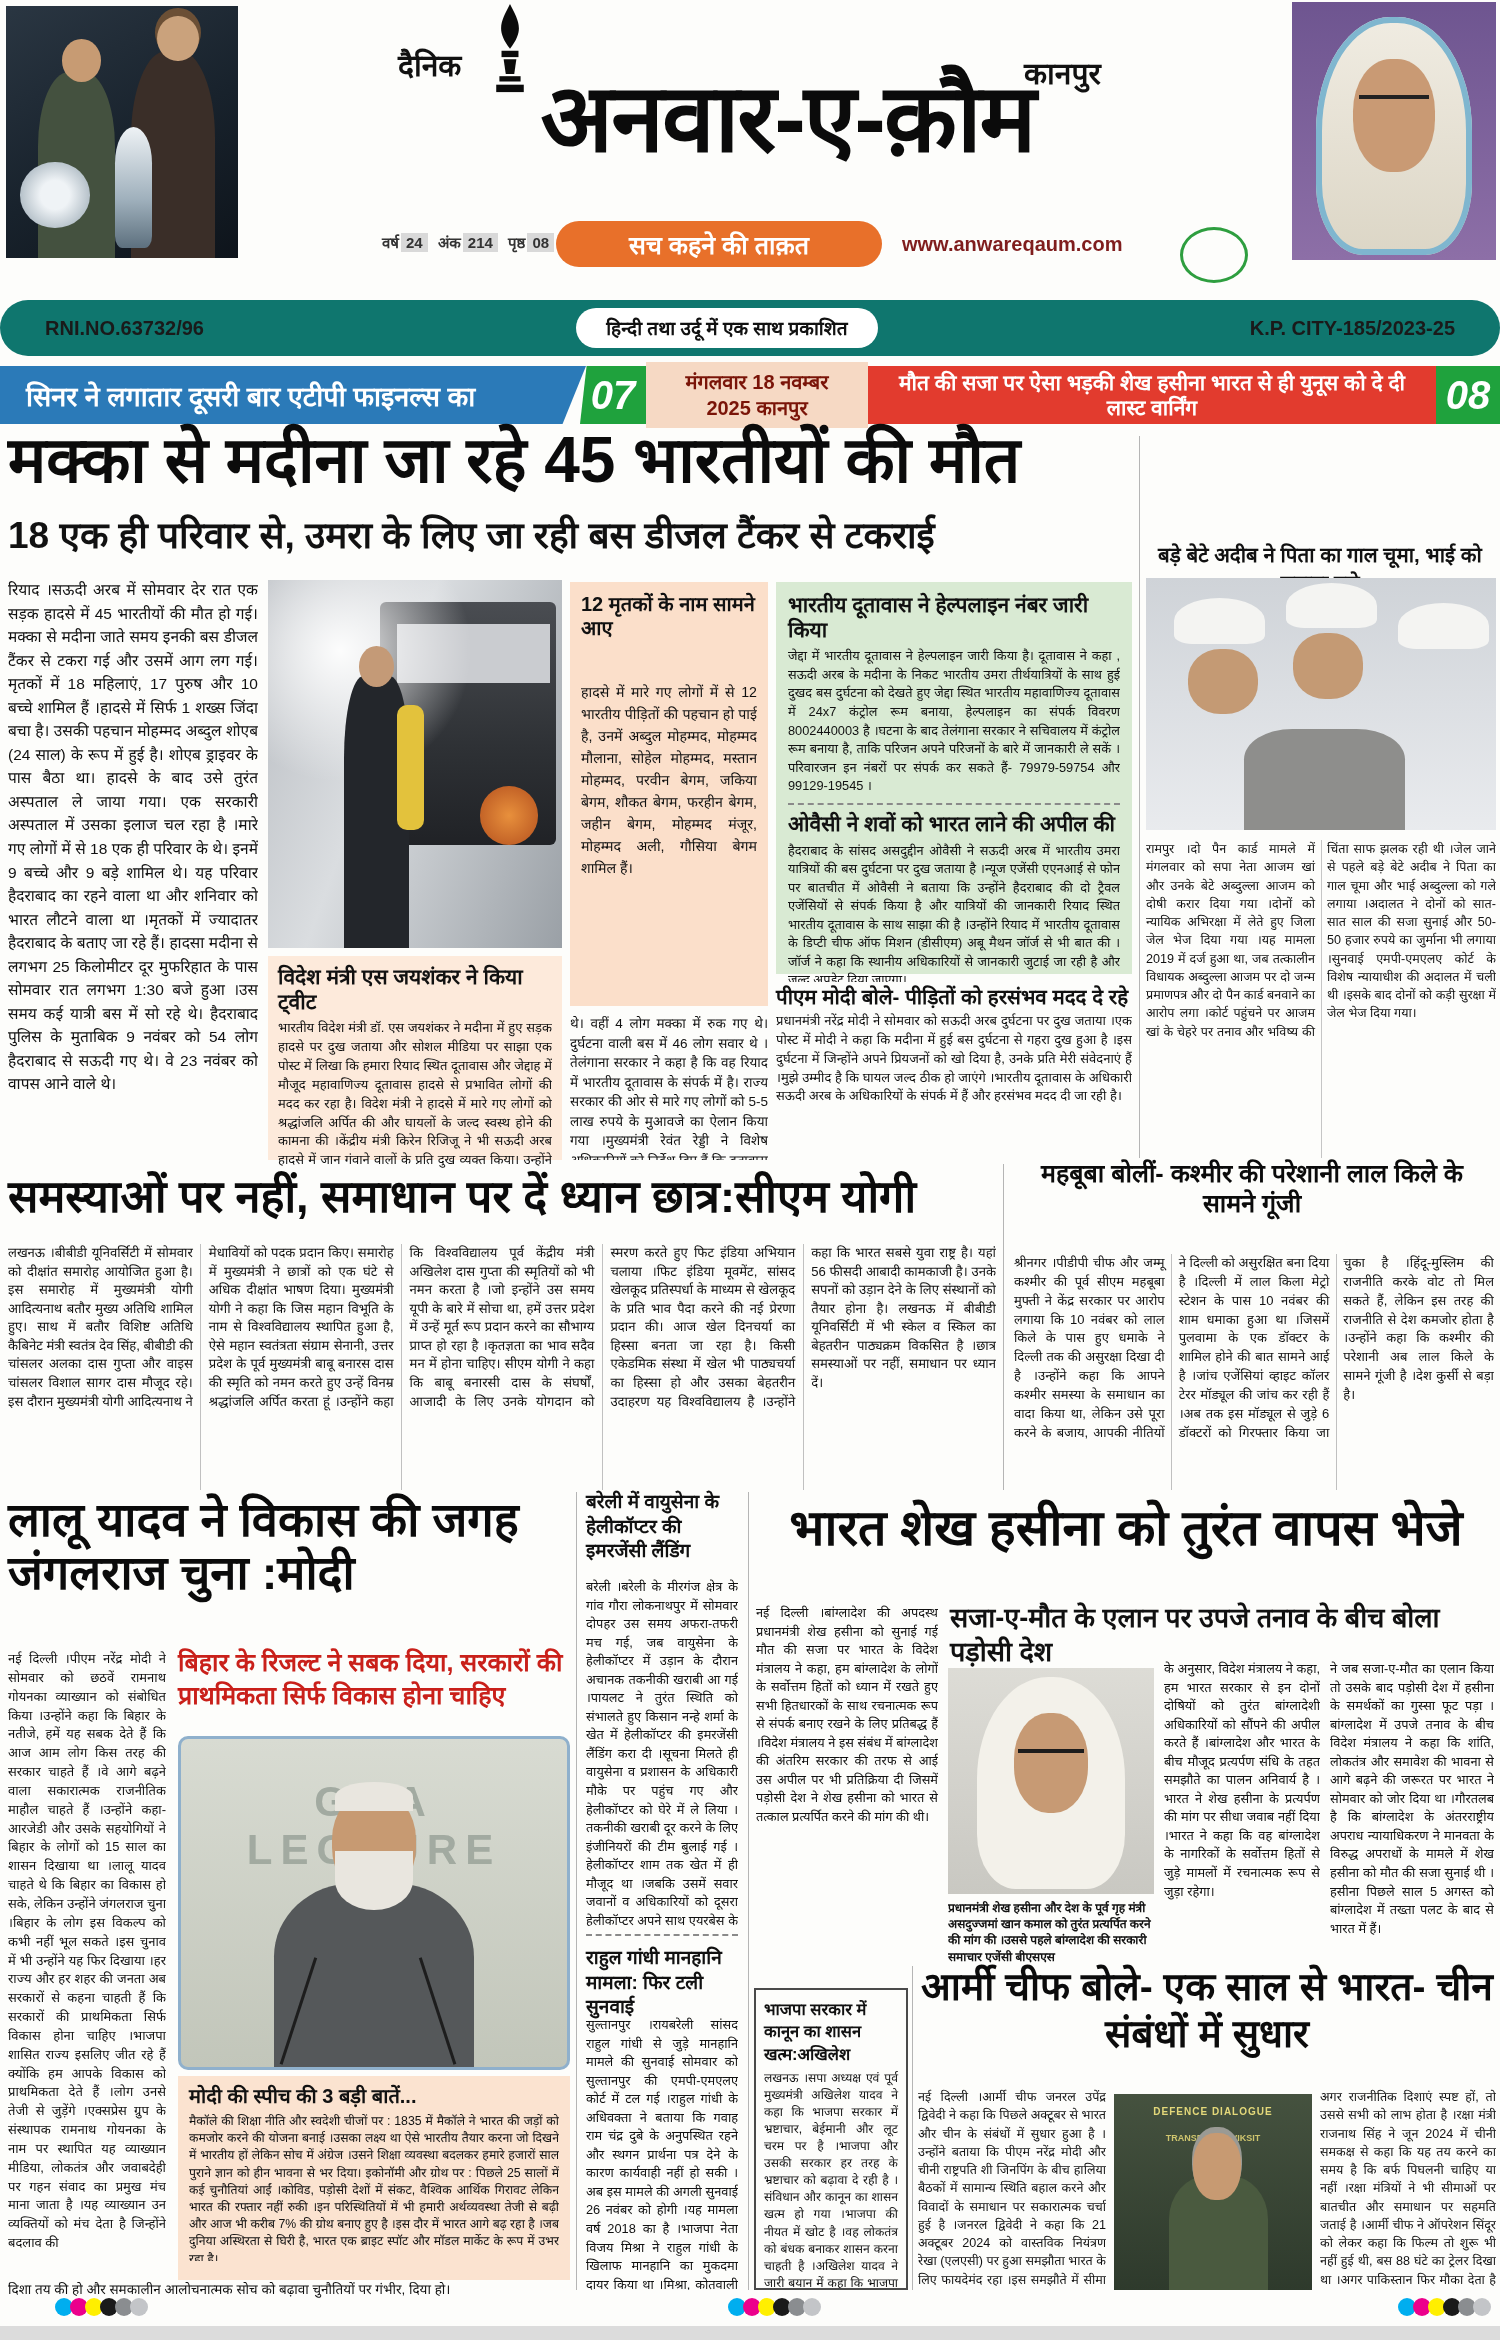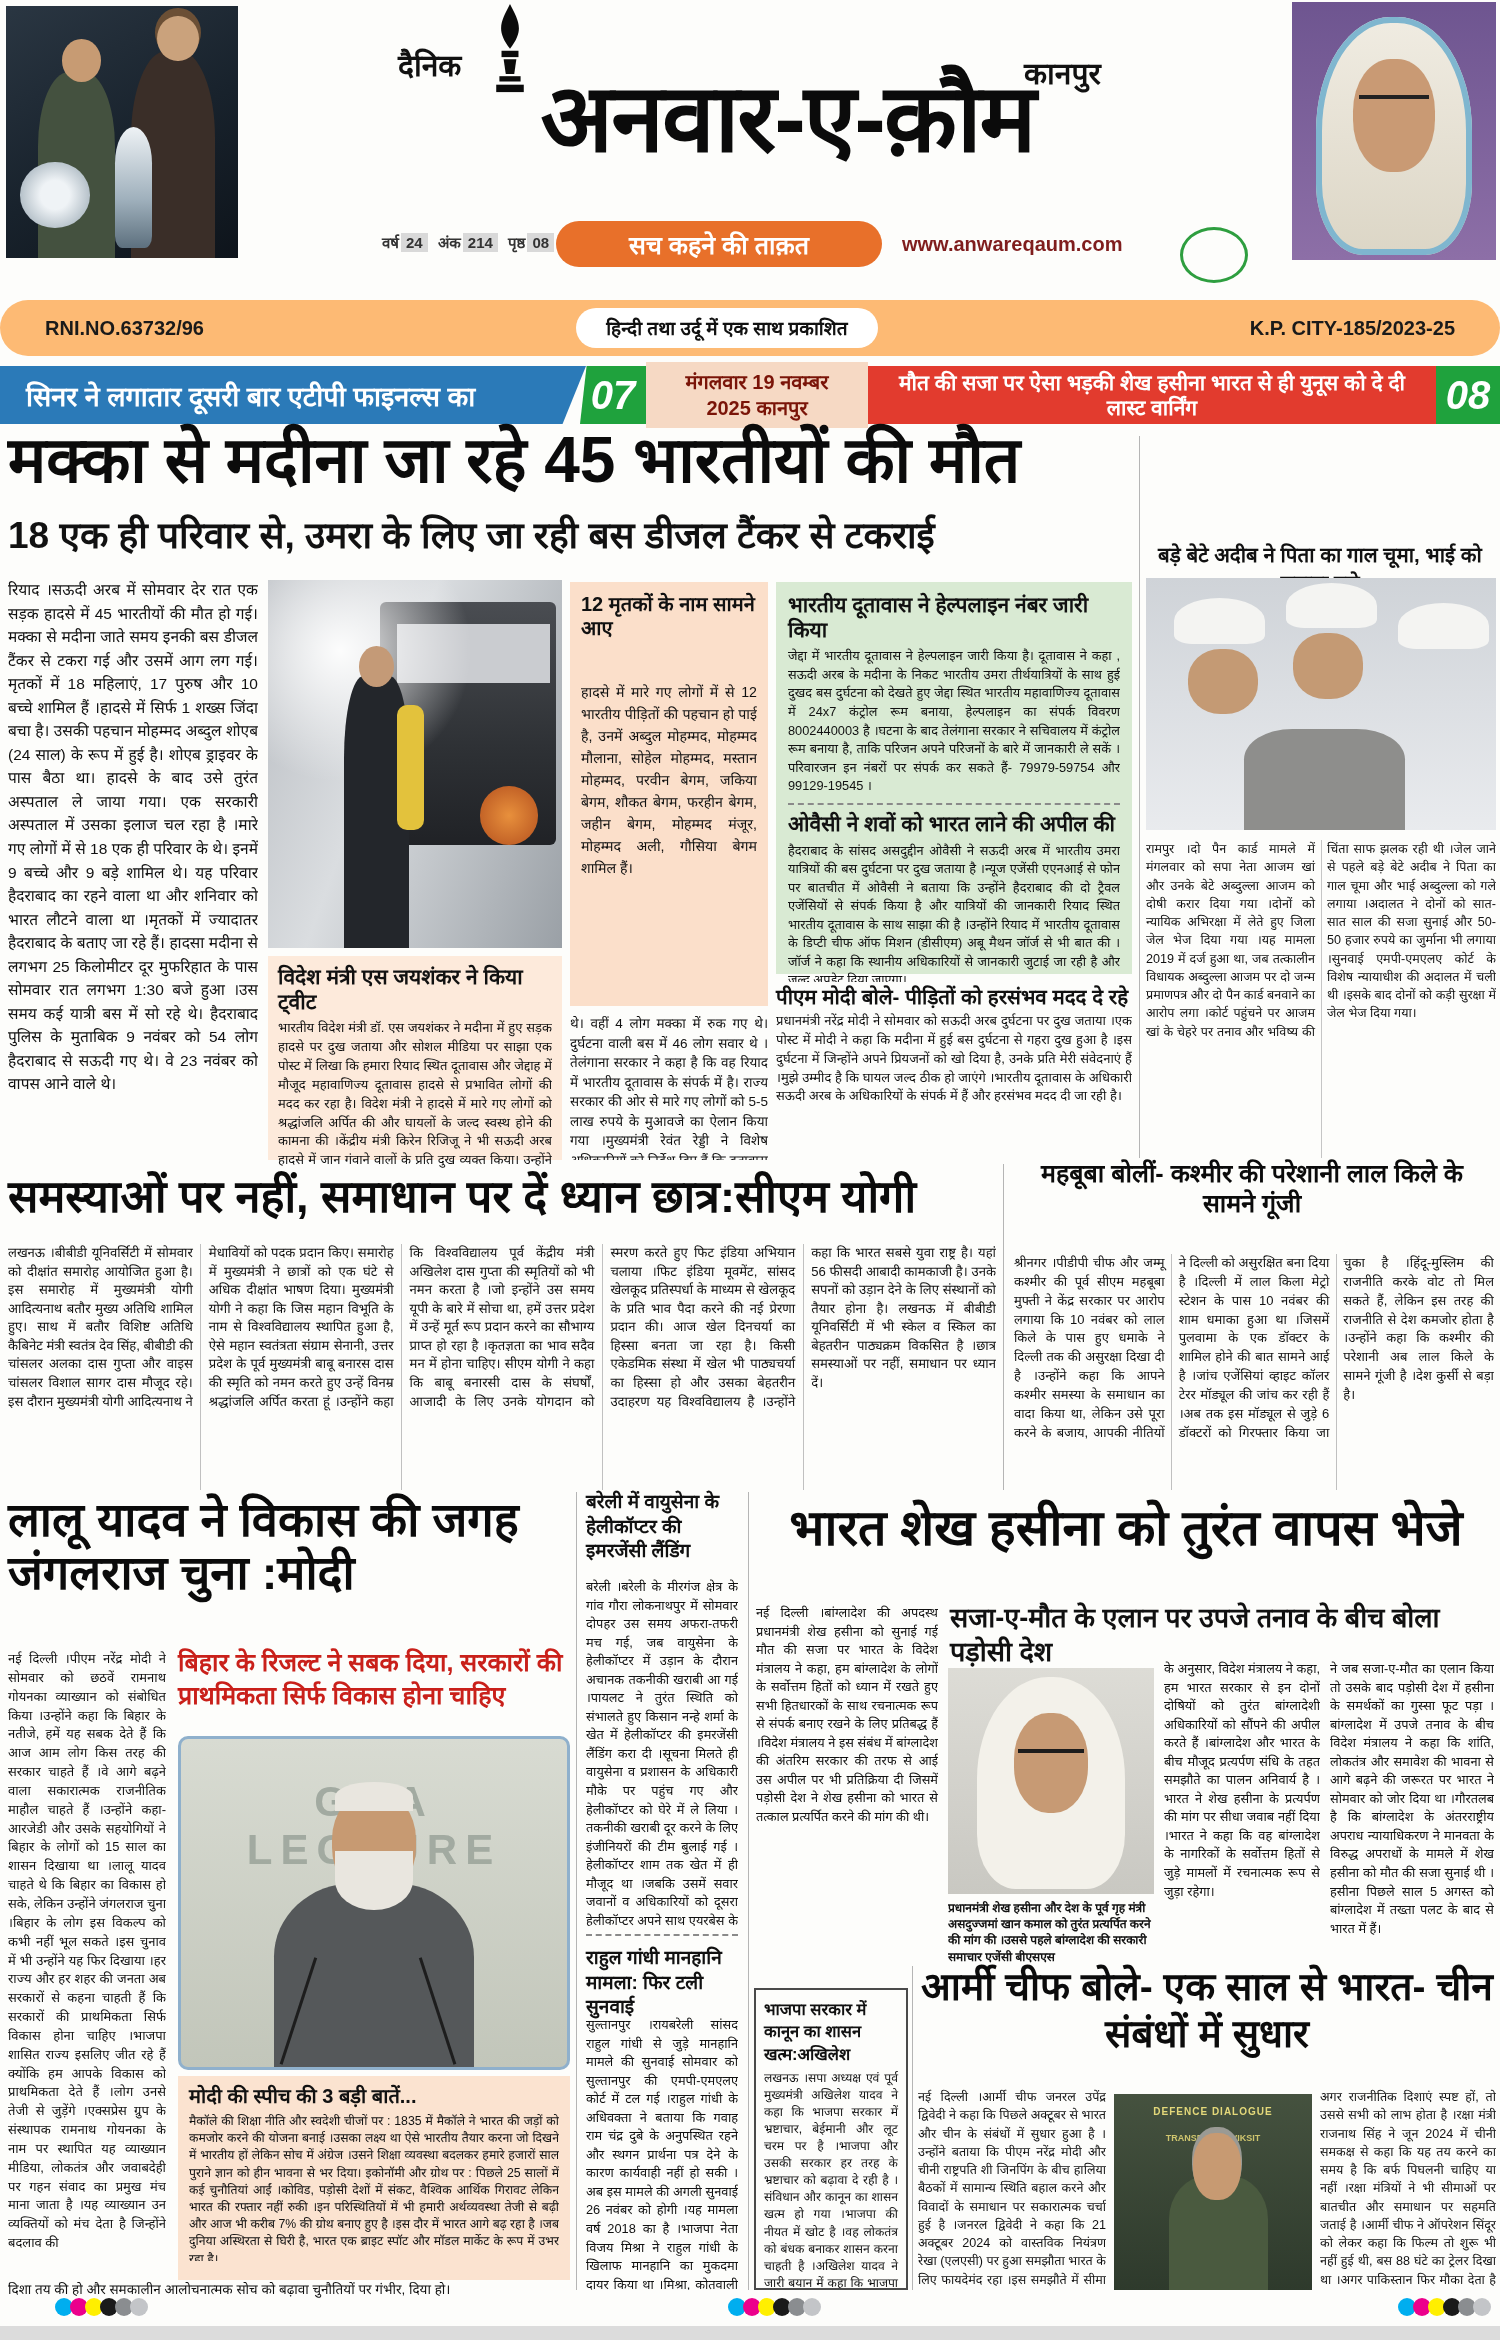--- a/index.html
+++ b/index.html
@@ -27,21 +27,21 @@
   #mast-title{left:295px;top:66px;width:985px;text-align:center;font-size:95px;font-weight:900;letter-spacing:-2px;line-height:1.1;white-space:nowrap;}
   #city{left:1024px;top:52px;font-size:30px;font-weight:700;}
   #mlogo{left:487px;top:2px;}
   #edition{left:382px;top:232px;font-size:15px;font-weight:700;color:#333;}
   .ed-num{background:#d9d9d9;padding:1px 5px;margin:0 6px 0 2px;}
   #tagline{left:556px;top:221px;width:326px;height:46px;background:#e8702a;border-radius:26px;color:#fff;
            font-size:25px;font-weight:900;display:flex;align-items:center;justify-content:center;}
   #website{left:902px;top:233px;font-size:20px;font-weight:900;color:#7f1d1d;}
   #stamp{left:1180px;top:227px;width:62px;height:50px;border:3px solid #2e9e3f;border-radius:50%;}
   
-  #strip{left:0;top:300px;width:1500px;height:56px;background:#fdba74;border-radius:28px;
+  #strip{left:0;top:300px;width:1500px;height:56px;background:#0f766e;border-radius:28px;
          display:flex;align-items:center;justify-content:space-between;padding:0 45px;box-sizing:border-box;}
   #strip .t{font-size:20px;font-weight:800;color:#1a1a1a;}
   #pub-pill{background:#fff;border-radius:20px;padding:7px 30px;font-size:19px;font-weight:800;}
   
   #rib-blue{left:0;top:366px;width:586px;height:58px;background:#2b7ab8;color:#fff;font-size:27px;font-weight:900;
             display:flex;align-items:center;padding-left:26px;box-sizing:border-box;clip-path:polygon(0 0,100% 0,96% 100%,0 100%);}
   .pgnum{background:#1fa23d;color:#fff;font-size:40px;font-weight:900;font-style:italic;
          display:flex;align-items:center;justify-content:center;}
   #pg07{left:580px;top:366px;width:66px;height:58px;clip-path:polygon(10% 0,100% 0,100% 100%,0 100%);}
   #pg08{left:1436px;top:366px;width:64px;height:58px;}
@@ -183,21 +183,21 @@
 
   <div id="strip" class="abs">
     <span class="t">RNI.NO.63732/96</span>
     <span id="pub-pill">हिन्दी तथा उर्दू में एक साथ प्रकाशित</span>
     <span class="t">K.P. CITY-185/2023-25</span>
   </div>
 
   <div id="rib-blue" class="abs">सिनर ने लगातार दूसरी बार एटीपी फाइनल्स का</div>
   <div id="pg07" class="abs pgnum">07</div>
   <div id="datebox" class="abs">
-    <span>मंगलवार 19 नवम्बर</span>
+    <span>मंगलवार 18 नवम्बर</span>
     <span>2025 कानपुर</span>
   </div>
   <div id="rib-red" class="abs">मौत की सजा पर ऐसा भड़की शेख हसीना भारत से ही युनूस को दे दी लास्ट वार्निंग</div>
   <div id="pg08" class="abs pgnum">08</div>
 
   <div id="lead-hl" class="abs hd">मक्का से मदीना जा रहे 45 भारतीयों की मौत</div>
   <div id="lead-sub" class="abs">18 एक ही परिवार से, उमरा के लिए जा रही बस डीजल टैंकर से टकराई</div>
   <div id="colA" class="abs just">रियाद ।सऊदी अरब में सोमवार देर रात एक सड़क हादसे में 45 भारतीयों की मौत हो गई। मक्का से मदीना जाते समय इनकी बस डीजल टैंकर से टकरा गई और उसमें आग लग गई। मृतकों में 18 महिलाएं, 17 पुरुष और 10 बच्चे शामिल हैं ।हादसे में सिर्फ 1 शख्स जिंदा बचा है। उसकी पहचान मोहम्मद अब्दुल शोएब (24 साल) के रूप में हुई है। शोएब ड्राइवर के पास बैठा था। हादसे के बाद उसे तुरंत अस्पताल ले जाया गया। एक सरकारी अस्पताल में उसका इलाज चल रहा है ।मारे गए लोगों में से 18 एक ही परिवार के थे। इनमें 9 बच्चे और 9 बड़े शामिल थे। यह परिवार हैदराबाद का रहने वाला था और शनिवार को भारत लौटने वाला था ।मृतकों में ज्यादातर हैदराबाद के बताए जा रहे हैं। हादसा मदीना से लगभग 25 किलोमीटर दूर मुफरिहात के पास सोमवार रात लगभग 1:30 बजे हुआ ।उस समय कई यात्री बस में सो रहे थे। हैदराबाद पुलिस के मुताबिक 9 नवंबर को 54 लोग हैदराबाद से सऊदी गए थे। वे 23 नवंबर को वापस आने वाले थे।</div>
 
   <div id="ph-fire" class="abs photo">

